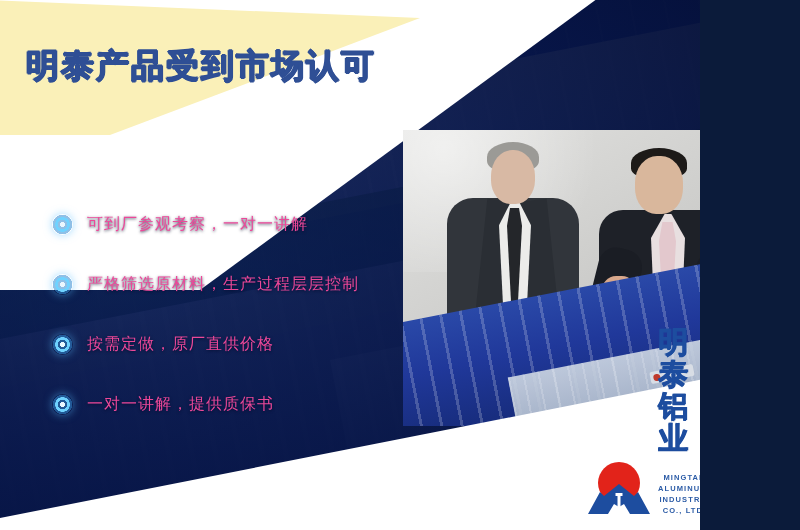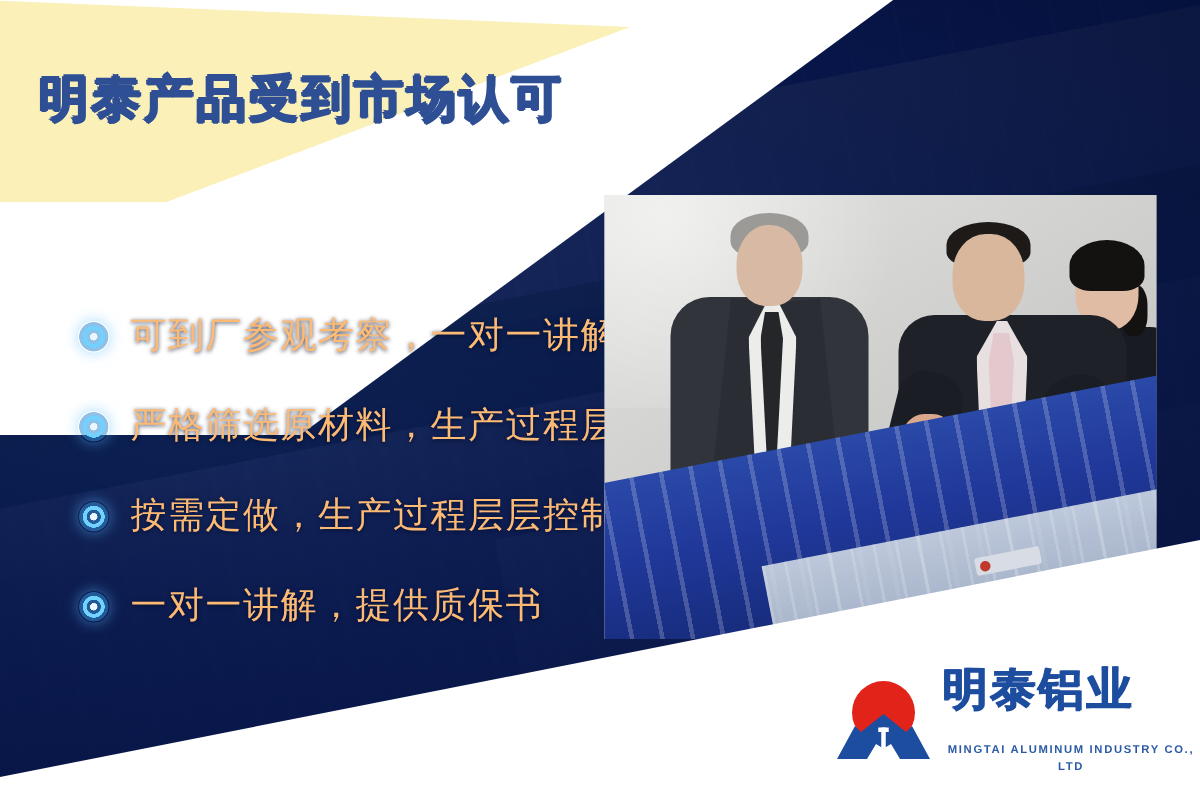--- a/index.html
+++ b/index.html
@@ -4,21 +4,21 @@
 <style>
   html,body{margin:0;padding:0;}
   body{
     width:800px;height:530px;
     font-family:"Liberation Sans","DejaVu Sans",sans-serif;
     background:#0b1b3a;
     overflow:hidden;
   }
   .stage{
     position:relative;
-    width:800px;height:530px;
+    width:700px;height:530px;
     overflow:hidden;
     background:#0a1733;
   }
 
   
   .bg{position:absolute;inset:0;overflow:hidden;}
   .bg-sky{
     position:absolute;left:0;top:0;width:800px;height:150px;
     background:linear-gradient(180deg,#2c4a86 0%,#24407a 45%,#1d3companion 100%);
     background:linear-gradient(180deg,#33538f 0%,#25417a 50%,#1b3268 100%);
@@ -102,22 +102,22 @@
   .b-icon{
     width:21px;height:21px;border-radius:50%;flex:0 0 auto;
     background:
       radial-gradient(circle at 50% 50%, #eaf7ff 0 2.4px, rgba(0,0,0,0) 2.6px),
       radial-gradient(circle at 50% 50%, rgba(0,0,0,0) 0 4.6px, #6fd2ff 4.8px 7.2px, rgba(0,0,0,0) 7.4px),
       radial-gradient(circle at 50% 50%, rgba(52,140,210,.55) 0 9.5px, rgba(0,0,0,0) 10px);
     box-shadow:0 0 9px rgba(90,190,255,.55);
     margin-right:14px;
   }
   .b-text{
-    font-size:24px;line-height:26px;
-    color:#fdba74;
+    font-size:16px;line-height:26px;
+    color:#ec4899;
     letter-spacing:1px;
     white-space:nowrap;
     text-shadow:0 1px 3px rgba(0,10,40,.8);
   }
 
   
   .photo{
     position:absolute;left:403px;top:130px;width:368px;height:296px;
     background:linear-gradient(160deg,#d7d7d5 0%,#c9c9c7 40%,#bcbcba 100%);
     overflow:hidden;
@@ -171,21 +171,21 @@
   .ph-sign::after{content:"";position:absolute;left:3px;top:3px;width:7px;height:7px;border-radius:50%;background:#c0392b;}
 
   
   .footer-white{
     position:absolute;left:0;bottom:0;width:800px;height:210px;
     background:#ffffff;
     clip-path:polygon(0 210px, 0 198px, 800px 40px, 800px 210px);
   }
 
   
-  .logo{position:absolute;left:558px;bottom:14px;display:flex;align-items:center;}
+  .logo{position:absolute;left:588px;bottom:14px;display:flex;align-items:flex-end;}
   .logo-mark{position:relative;width:62px;height:56px;flex:0 0 auto;}
   .logo-sun{position:absolute;left:10px;top:2px;width:42px;height:42px;border-radius:50%;background:#e2231a;}
   .logo-m{position:absolute;left:0;top:24px;width:62px;height:32px;}
   .logo-text{margin-left:8px;}
   .logo-cn{
     font-size:30px;line-height:32px;font-weight:bold;letter-spacing:2px;
     color:#1d4d9f;
     text-shadow:0 1px 0 #1d4d9f,1px 0 0 #1d4d9f;
   }
   .logo-en{
@@ -218,21 +218,21 @@
     <div class="bullet">
       <span class="b-icon"></span>
       <span class="b-text">可到厂参观考察，一对一讲解</span>
     </div>
     <div class="bullet">
       <span class="b-icon"></span>
       <span class="b-text">严格筛选原材料，生产过程层层控制</span>
     </div>
     <div class="bullet">
       <span class="b-icon"></span>
-      <span class="b-text">按需定做，生产过程层层控制</span>
+      <span class="b-text">按需定做，原厂直供价格</span>
     </div>
     <div class="bullet">
       <span class="b-icon"></span>
       <span class="b-text">一对一讲解，提供质保书</span>
     </div>
   </div>
 
   <div class="photo">
     <div class="ph-wall"></div>
     <div class="ph-shadow"></div>

